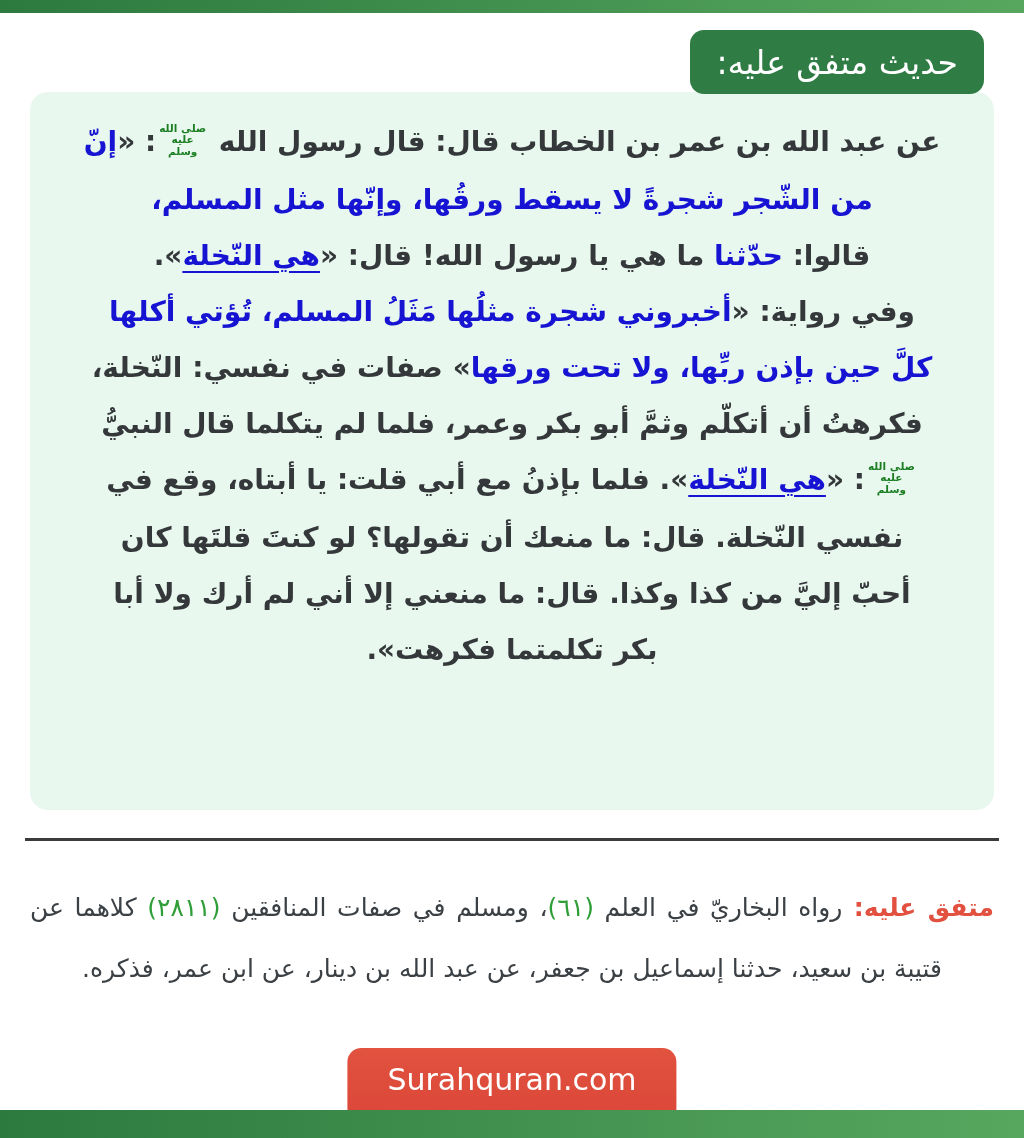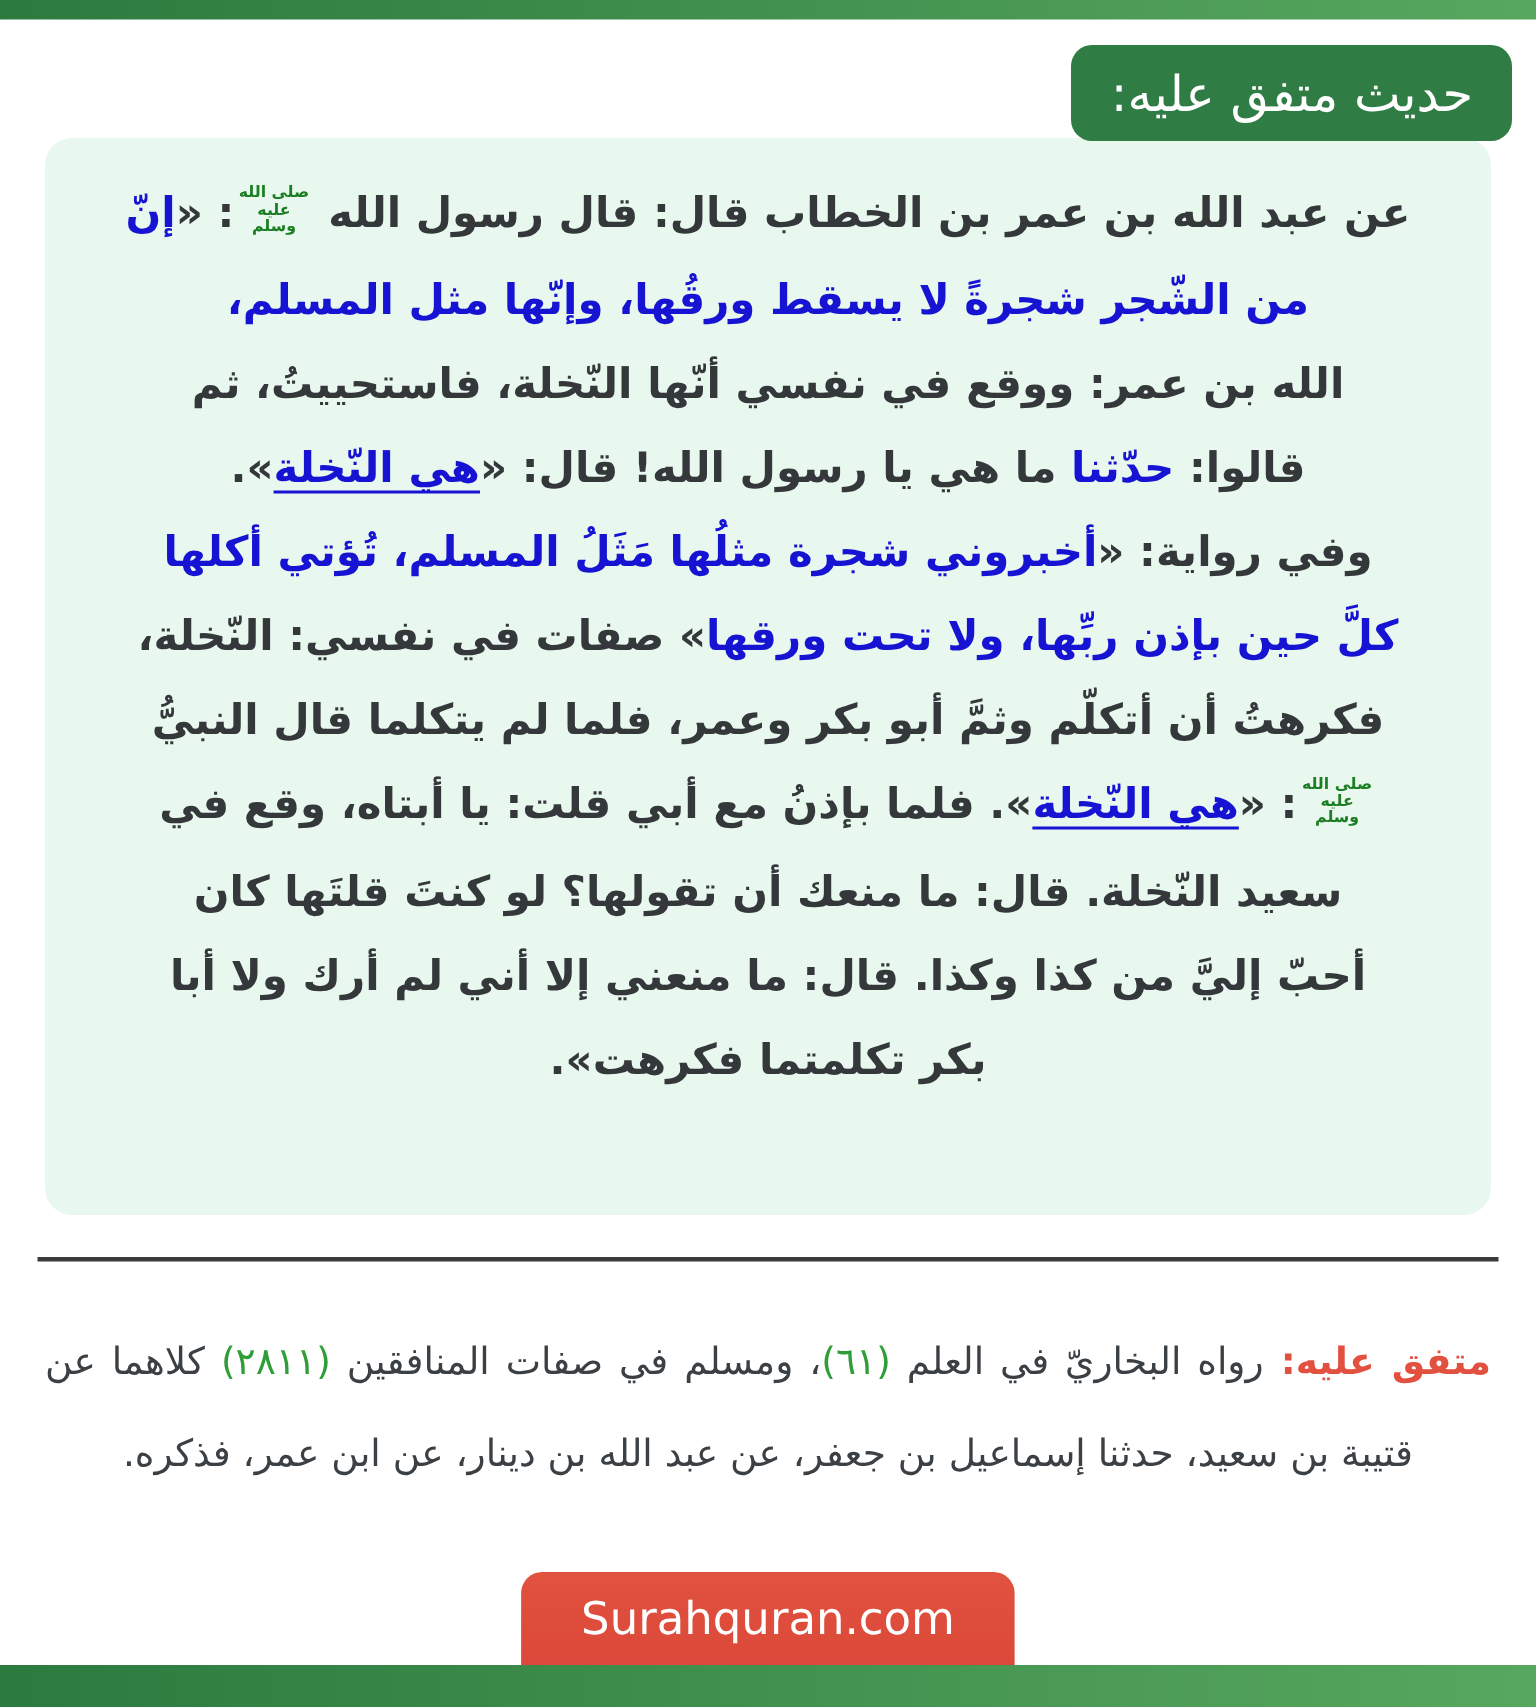--- a/index.html
+++ b/index.html
@@ -10,21 +10,21 @@
   }
   .top-bar{
     position:absolute;left:0;top:0;width:1024px;height:13px;
     background:linear-gradient(to left, var(--bar-to), var(--bar-from));
   }
   .bottom-bar{
     position:absolute;left:0;top:1110px;width:1024px;height:28px;
     background:linear-gradient(to left, var(--bar-to), var(--bar-from));
   }
   .title-label{
-    position:absolute;top:30px;right:16px;height:64px;
+    position:absolute;top:30px;right:40px;height:64px;
     background:var(--label-bg);color:#ffffff;
     border-radius:14px;
     font-size:33px;font-weight:400;
     display:flex;align-items:center;
     padding:0 26px;z-index:2;
   }
   .hadith-box{
     position:absolute;top:92px;right:30px;width:964px;height:718px;
     background:var(--box-bg);border-radius:18px;
     box-sizing:border-box;padding:22px 16px 0 16px;
@@ -93,31 +93,30 @@
 </div>
 
 <div class="hadith-box">
   <div>
       <div class="hadith-line"><span class="seg-dark">عن عبد الله بن عمر بن الخطاب قال: قال رسول الله </span><span class="seg-saw">
           <span class="saw-row">صلى الله</span>
           <span class="saw-row">عليه</span>
           <span class="saw-row">وسلم</span>
         </span><span class="seg-dark">: «</span><span class="seg-blue">إنّ</span></div>
       <div class="hadith-line"><span class="seg-blue">من الشّجر شجرةً لا يسقط ورقُها، وإنّها مثل المسلم،</span></div>
-      <div class="hadith-line"><span class="seg-dark">الله بن عمر: ووقع في نفسي أنّها النّخلة، فاستحييتُ، ثم</span></div>
       <div class="hadith-line"><span class="seg-dark">قالوا: </span><span class="seg-blue">حدّثنا</span><span class="seg-dark"> ما هي يا رسول الله! قال: «</span><span class="seg-blue-underline">هي النّخلة</span><span class="seg-dark">».</span></div>
       <div class="hadith-line"><span class="seg-dark">وفي رواية: «</span><span class="seg-blue">أخبروني شجرة مثلُها مَثَلُ المسلم، تُؤتي أكلها</span></div>
       <div class="hadith-line"><span class="seg-blue">كلَّ حين بإذن ربِّها، ولا تحت ورقها</span><span class="seg-dark">» صفات في نفسي: النّخلة،</span></div>
       <div class="hadith-line"><span class="seg-dark">فكرهتُ أن أتكلّم وثمَّ أبو بكر وعمر، فلما لم يتكلما قال النبيُّ</span></div>
       <div class="hadith-line"><span class="seg-saw">
           <span class="saw-row">صلى الله</span>
           <span class="saw-row">عليه</span>
           <span class="saw-row">وسلم</span>
         </span><span class="seg-dark">: «</span><span class="seg-blue-underline">هي النّخلة</span><span class="seg-dark">». فلما بإذنُ مع أبي قلت: يا أبتاه، وقع في</span></div>
-      <div class="hadith-line"><span class="seg-dark">سعيد النّخلة. قال: ما منعك أن تقولها؟ لو كنتَ قلتَها كان</span></div>
+      <div class="hadith-line"><span class="seg-dark">نفسي النّخلة. قال: ما منعك أن تقولها؟ لو كنتَ قلتَها كان</span></div>
       <div class="hadith-line"><span class="seg-dark">أحبّ إليَّ من كذا وكذا. قال: ما منعني إلا أني لم أرك ولا أبا</span></div>
       <div class="hadith-line"><span class="seg-dark">بكر تكلمتما فكرهت».</span></div>
     </div>
 </div>
 
 <hr class="divider">
 
 <p class="takhrij"><span class="seg-red">متفق عليه: </span><span class="seg-attr">رواه البخاريّ في العلم </span><span class="seg-num">(٦١)</span><span class="seg-attr">، ومسلم في صفات المنافقين </span><span class="seg-num">(٢٨١١)</span><span class="seg-attr"> كلاهما عن قتيبة بن سعيد، حدثنا إسماعيل بن جعفر، عن عبد الله بن دينار، عن ابن عمر، فذكره.</span></p>
 
 <a class="site-banner">

